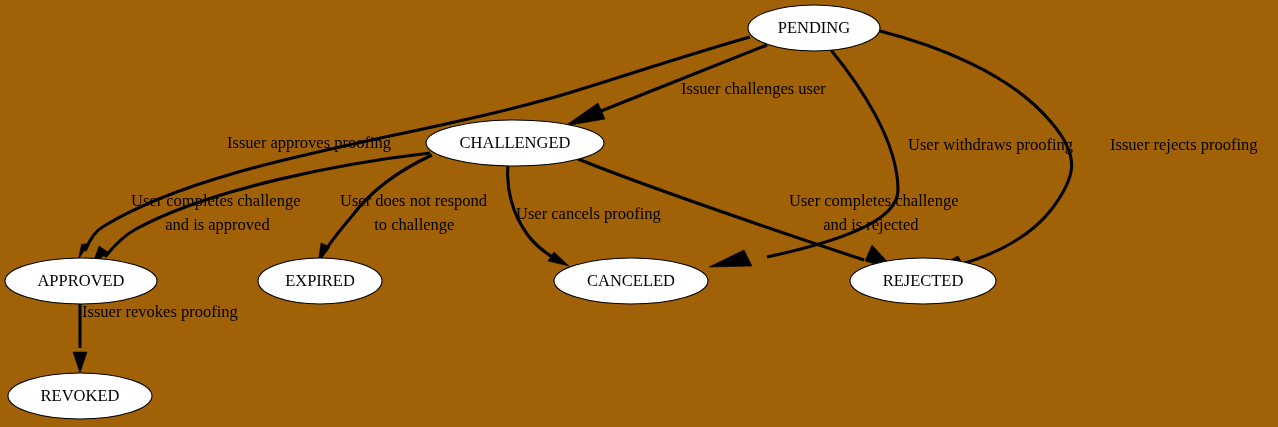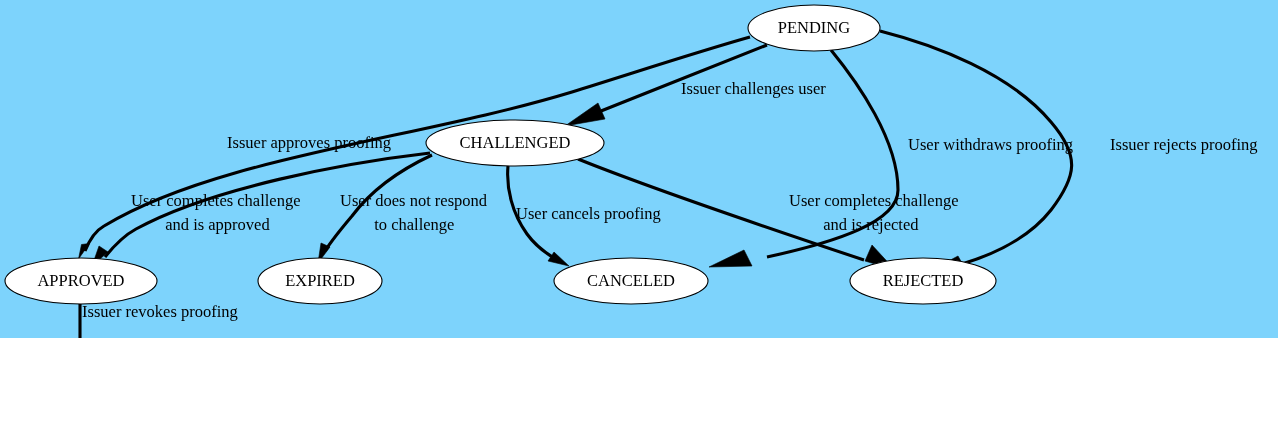--- a/index.html
+++ b/index.html
@@ -6,22 +6,22 @@
     margin: 0;
     padding: 0;
     background: #ffffff;
   }
   body {
     font-family: "Liberation Serif", "DejaVu Serif", serif;
   }
   #diagram-root {
     position: relative;
     width: 1278px;
-    height: 338px;
-    background: #7dd3fc;
+    height: 427px;
+    background: #a16207;
     overflow: hidden;
   }
   svg#graph {
     display: block;
     width: 1278px;
     height: 427px;
   }
   .node-ellipse {
     fill: #ffffff;
     stroke: #000000;

